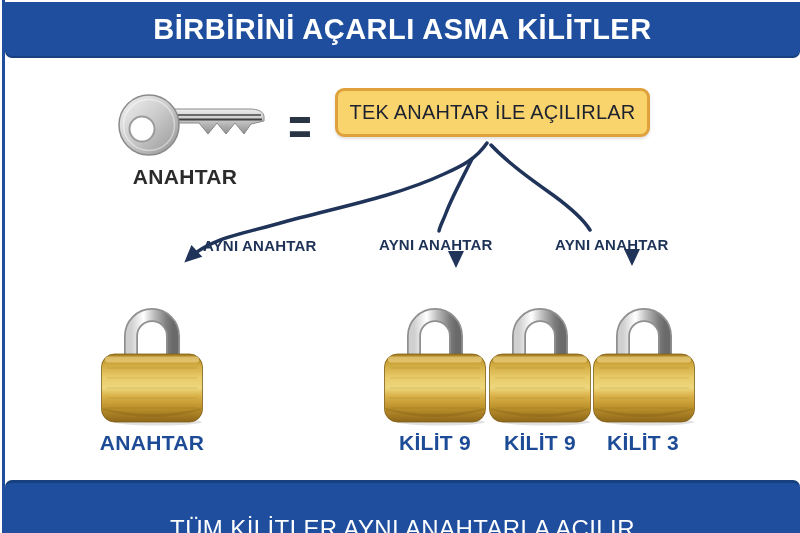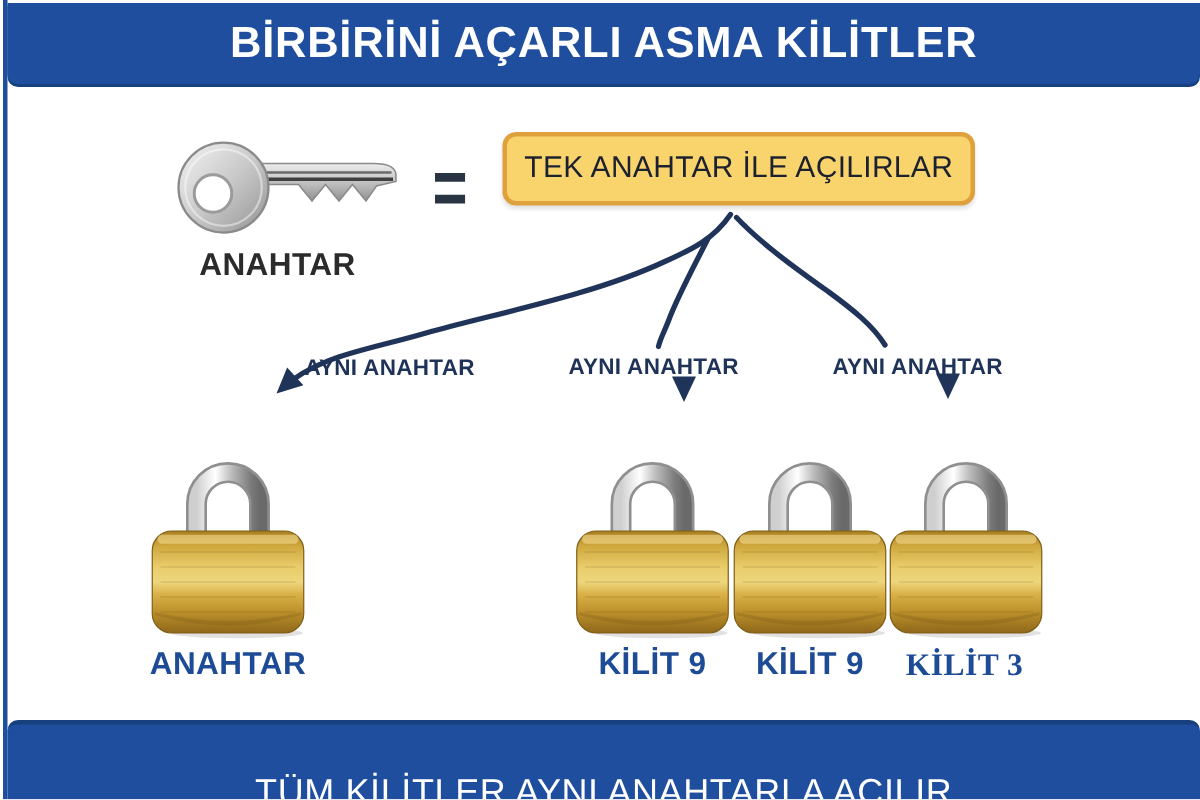--- a/index.html
+++ b/index.html
@@ -56,21 +56,21 @@
   .pl-1{left:383px;}
   .pl-2{left:488px;}
   .pl-3{left:592px;}
   .padlock-label{
     position:absolute;top:431px;width:140px;text-align:center;
     font-size:21px;font-weight:bold;color:#1d4b96;letter-spacing:.3px;white-space:nowrap;
   }
   .pll-0{left:82px;}
   .pll-1{left:365px;}
   .pll-2{left:470px;}
-  .pll-3{left:573px;font-family:Liberation Serif, serif;}
+  .pll-3{left:573px;}
   .defs-holder{position:absolute;width:0;height:0;overflow:hidden;}
 </style>
 </head>
 <body>
 
 <div class="stage">
 
   <svg class="defs-holder" aria-hidden="true">
     <defs>
       <linearGradient id="brassGrad" x1="0" y1="0" x2="0" y2="1">

